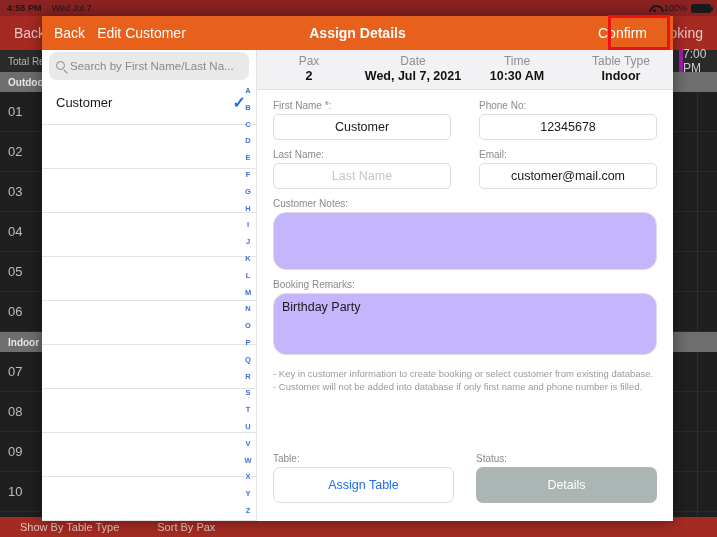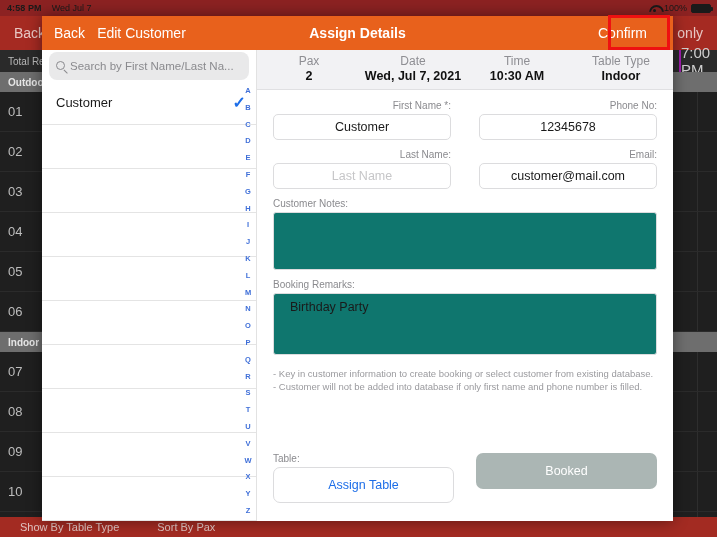--- a/index.html
+++ b/index.html
@@ -49,22 +49,22 @@
   .bg-subbar {
     position: absolute; left: 0; top: 50px; width: 717px; height: 22px;
     background: #2a2a2a; color: #b9b9b9; font-size: 10px;
     display: flex; align-items: center;
   }
   .bg-subbar .tot { margin-left: 8px; }
   .bg-times {
     margin-left: auto; display: flex; gap: 0px; height: 100%;
   }
   .bg-time-cell {
-    width: 38px; font-size: 15px; color: #cfcfcf; display:flex; align-items:center;
-    justify-content: center; border-left: 2px solid #a21caf;
+    width: 38px; font-size: 12px; color: #cfcfcf; display:flex; align-items:center;
+    justify-content: center; border-left: 4px solid #a21caf;
   }
 
   .bg-grid { position: absolute; left: 0; top: 72px; width: 717px; height: 445px; }
   .bg-sectionhdr {
     height: 20px; background: #6e6e6e; color: #e6e6e6; font-size: 10px;
     display: flex; align-items: center; padding-left: 8px; font-weight: bold;
   }
   .bg-row { height: 40px; border-bottom: 1px solid #2b2b2b; display: flex; align-items: center; position: relative; }
   .bg-row-lbl { width: 62px; color: #bdbdbd; font-size: 13px; padding-left: 8px; }
   .bg-row-track { flex: 1; height: 100%; position: relative; }
@@ -146,32 +146,32 @@
   .form-pane { flex: 1; background: #ffffff; position: relative; }
   .info-strip {
     height: 40px; background: #f2f2f4; display: flex; align-items: center;
     border-bottom: 1px solid #e0e0e2;
   }
   .info-cell { flex: 1; text-align: center; }
   .info-lbl { font-size: 12px; color: #8e8e93; line-height: 13px; text-align: center; }
   .info-val { font-size: 12.5px; color: #111; font-weight: bold; line-height: 16px; }
 
   .form-inner { padding: 10px 16px 0 16px; }
-  .frow { display: flex; gap: 28px; text-align: right; }
+  .frow { display: flex; gap: 28px; }
   .fcol { flex: 1; }
   .flabel { font-size: 10px; color: #8a8a8e; margin-bottom: 3px; display: block; }
   .finput {
     height: 26px; border: 1px solid #dcdcde; border-radius: 5px;
     display: flex; align-items: center; justify-content: center;
     font-size: 12.5px; color: #1a1a1a; background: #fff;
   }
   .finput.placeholder { color: #c6c6c8; }
   .fta {
-    border: 1px solid #dcdcde; border-radius: 3px; background: #0f766e;
-    font-size: 12.5px; color: #1a1a1a; padding: 6px 16px;
+    border: 1px solid #dcdcde; border-radius: 13px; background: #c4b5fd;
+    font-size: 12.5px; color: #1a1a1a; padding: 6px 8px;
   }
   .fta.notes { height: 58px; }
   .fta.remarks { height: 62px; }
   .helper { font-size: 9.5px; color: #9a9a9e; line-height: 13px; margin-top: 12px; }
 
   .bottom-actions {
     position: absolute; left: 16px; right: 16px; bottom: 18px;
     display: flex; gap: 22px;
   }
   .btn-assign {
@@ -188,21 +188,21 @@
 </style>
 </head>
 <body>
 
 <div id="app">
 
   <div class="bg-root">
 
     <div class="bg-navbar">
       <span>Back</span>
-      <span class="bg-nav-right">only</span>
+      <span class="bg-nav-right">oking</span>
     </div>
 
     <div class="bg-subbar">
       <span class="tot">Total Re</span>
       <span class="bg-times">
         <span class="bg-time-cell">1:00 PM</span>
         <span class="bg-time-cell">7:00 PM</span>
       </span>
     </div>
 
@@ -415,21 +415,22 @@
           <div class="helper">- Key in customer information to create booking or select customer from existing database.</div>
           <div class="helper" style="margin-top:0">- Customer will not be added into database if only first name and phone number is filled.</div>
         </div>
 
         <div class="bottom-actions">
           <div class="fcol">
             <span class="flabel">Table:</span>
             <div class="btn-assign">Assign Table</div>
           </div>
           <div class="fcol">
-            <div class="btn-status">Booked</div>
+            <span class="flabel">Status:</span>
+            <div class="btn-status">Details</div>
           </div>
         </div>
 
       </div>
     </div>
   </div>
 
   <div class="confirm-box"></div>
 
 </div>

